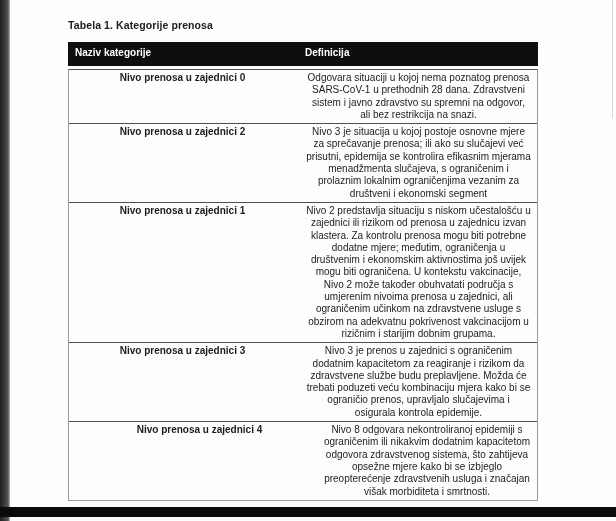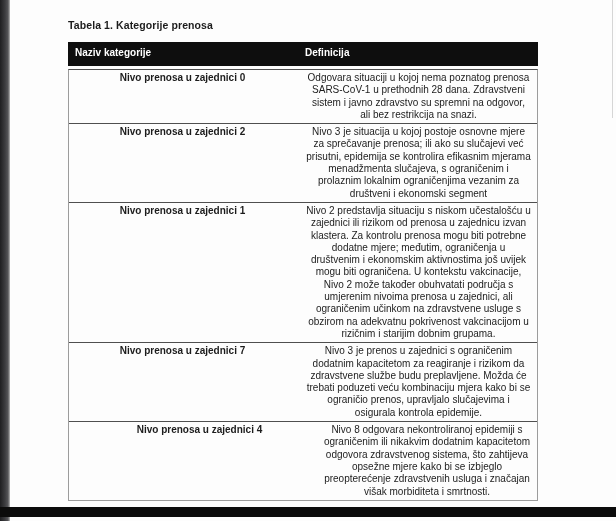--- a/index.html
+++ b/index.html
@@ -108,21 +108,21 @@
           <div class="td col-cat">Nivo prenosa u zajednici 2</div>
           <div class="td col-def">Nivo 3 je situacija u kojoj postoje osnovne mjere za sprečavanje prenosa; ili ako su slučajevi već prisutni, epidemija se kontrolira efikasnim mjerama menadžmenta slučajeva, s ograničenim i prolaznim lokalnim ograničenjima vezanim za društveni i ekonomski segment</div>
         </div>
 
         <div class="tr">
           <div class="td col-cat">Nivo prenosa u zajednici 1</div>
           <div class="td col-def">Nivo 2 predstavlja situaciju s niskom učestalošću u zajednici ili rizikom od prenosa u zajednicu izvan klastera. Za kontrolu prenosa mogu biti potrebne dodatne mjere; međutim, ograničenja u društvenim i ekonomskim aktivnostima još uvijek mogu biti ograničena. U kontekstu vakcinacije, Nivo 2 može također obuhvatati područja s umjerenim nivoima prenosa u zajednici, ali ograničenim učinkom na zdravstvene usluge s obzirom na adekvatnu pokrivenost vakcinacijom u rizičnim i starijim dobnim grupama.</div>
         </div>
 
         <div class="tr">
-          <div class="td col-cat">Nivo prenosa u zajednici 7</div>
+          <div class="td col-cat">Nivo prenosa u zajednici 3</div>
           <div class="td col-def">Nivo 3 je prenos u zajednici s ograničenim dodatnim kapacitetom za reagiranje i rizikom da zdravstvene službe budu preplavljene. Možda će trebati poduzeti veću kombinaciju mjera kako bi se ograničio prenos, upravljalo slučajevima i osigurala kontrola epidemije.</div>
         </div>
 
         <div class="tr">
           <div class="td col-cat">Nivo prenosa u zajednici 4</div>
           <div class="td col-def">Nivo 8 odgovara nekontroliranoj epidemiji s ograničenim ili nikakvim dodatnim kapacitetom odgovora zdravstvenog sistema, što zahtijeva opsežne mjere kako bi se izbjeglo preopterećenje zdravstvenih usluga i značajan višak morbiditeta i smrtnosti.</div>
         </div>
       </div>
   </div>
 

